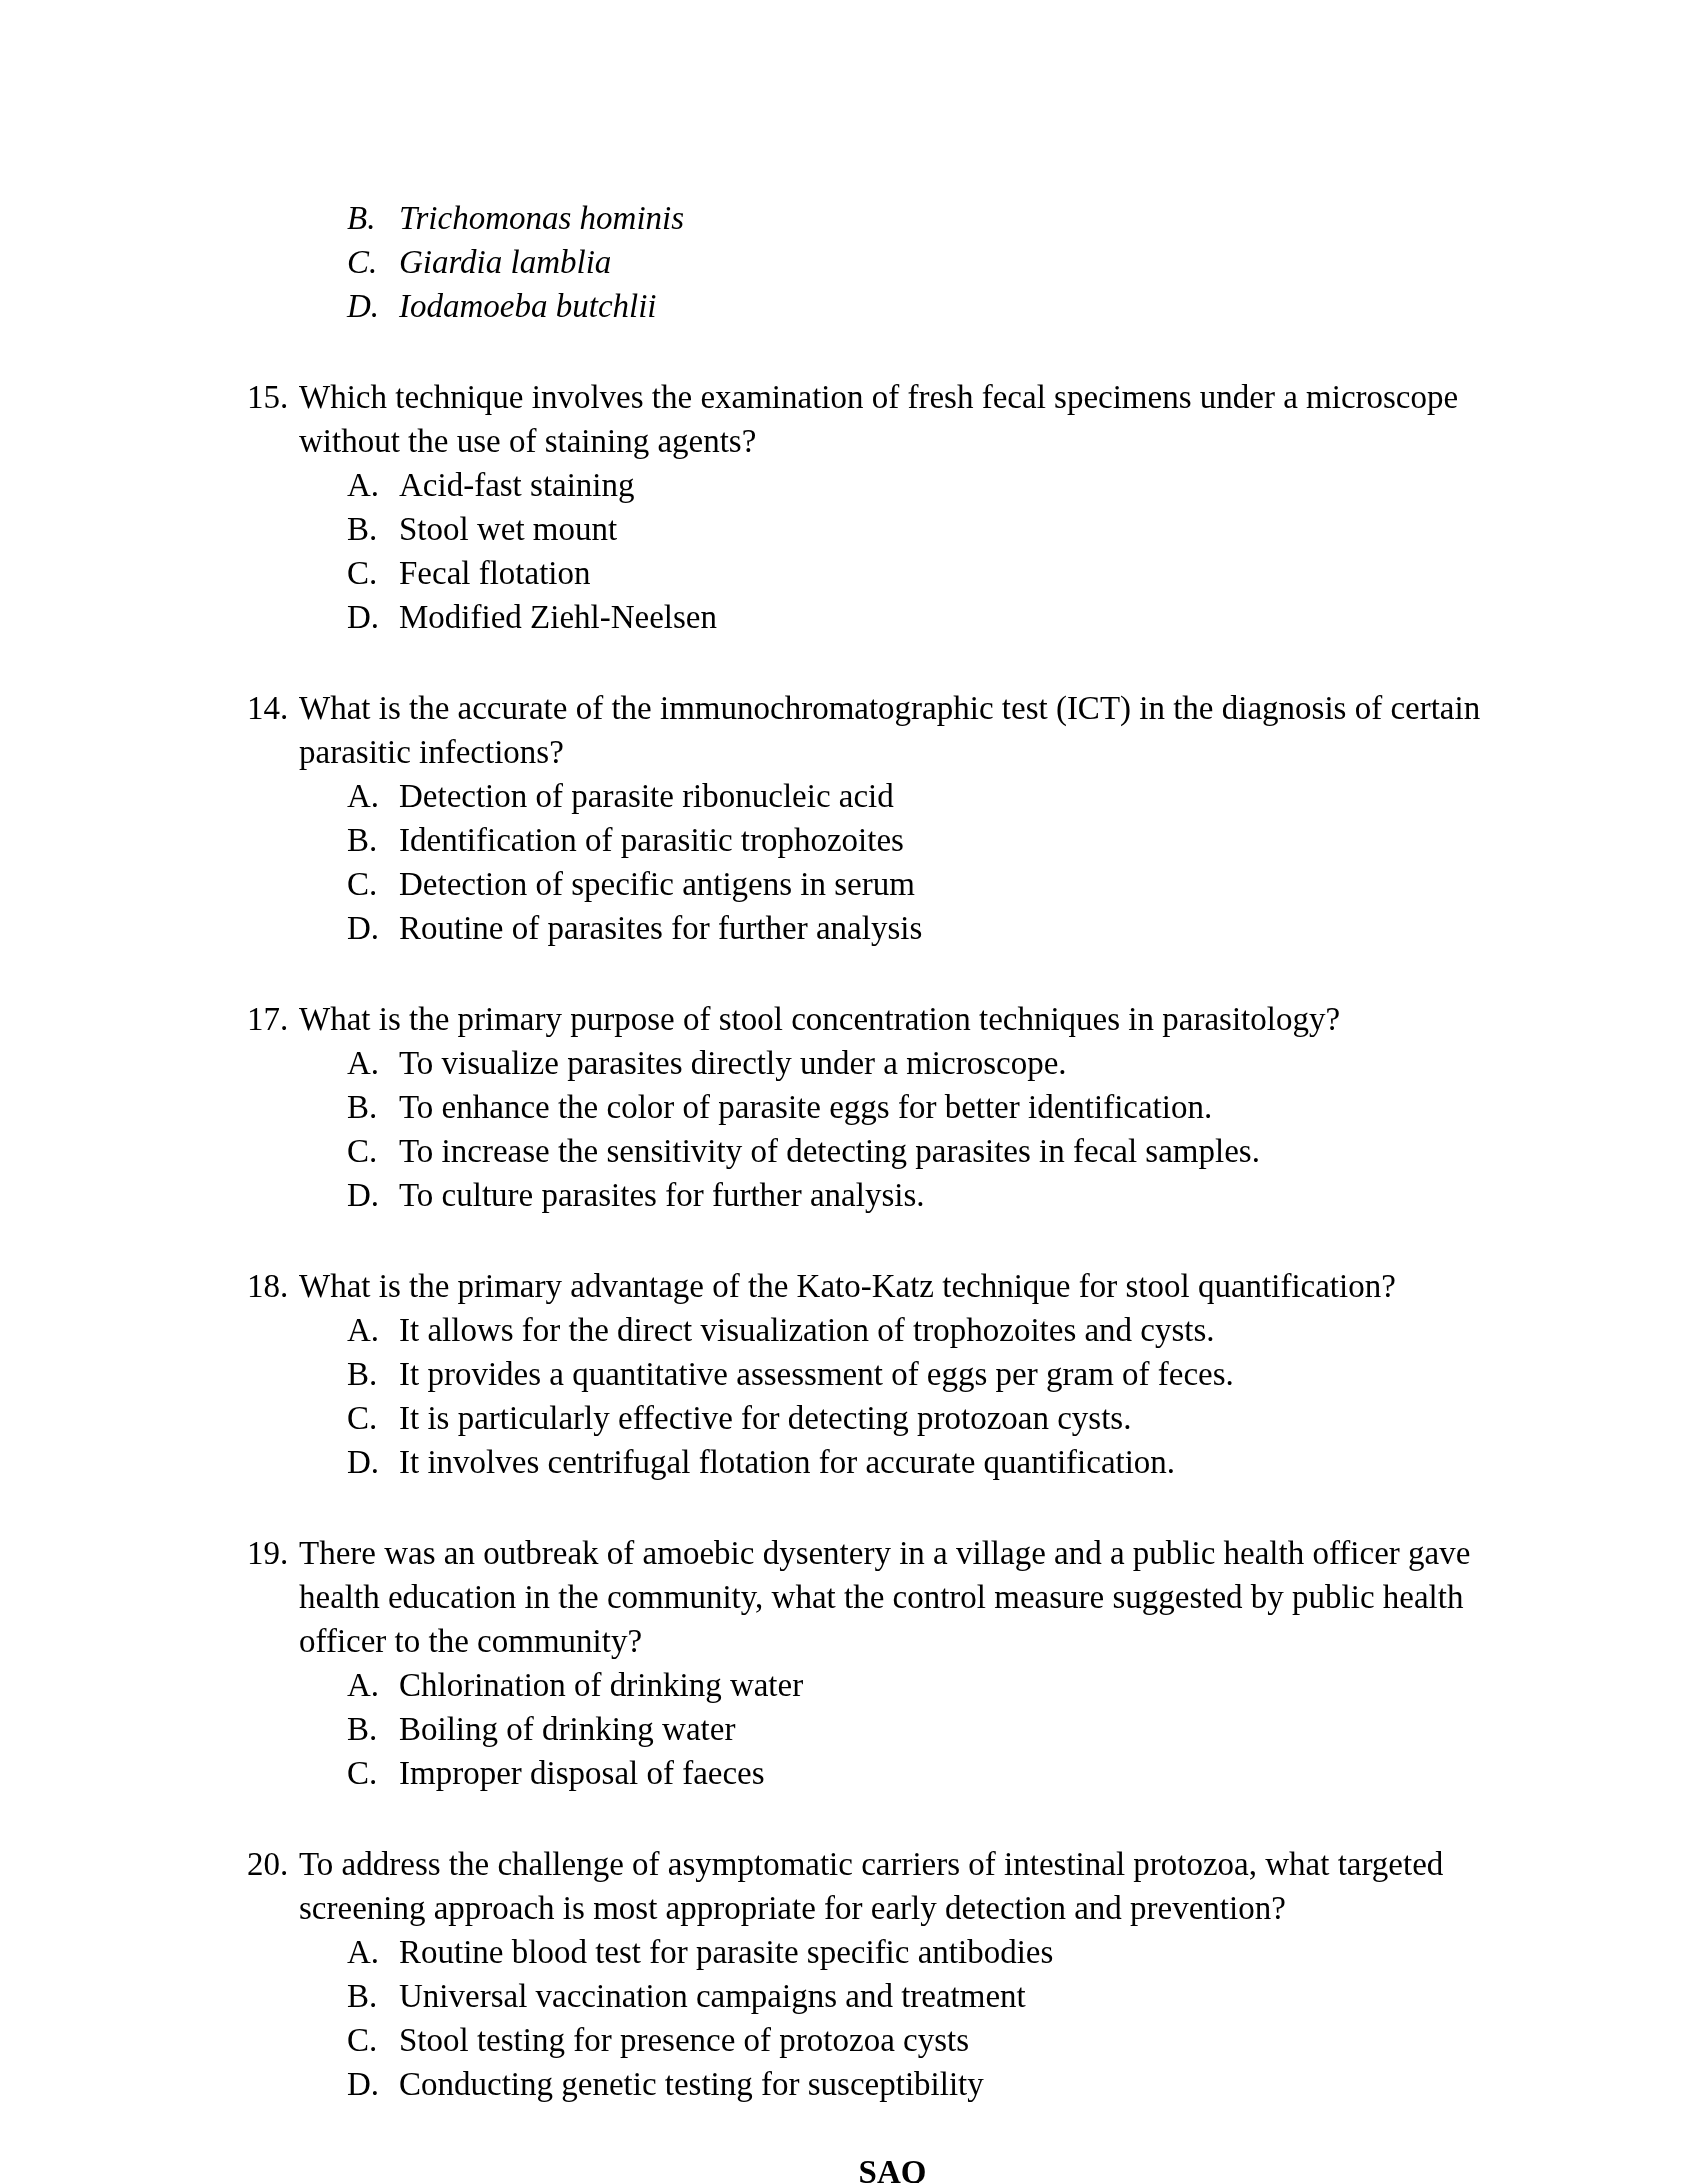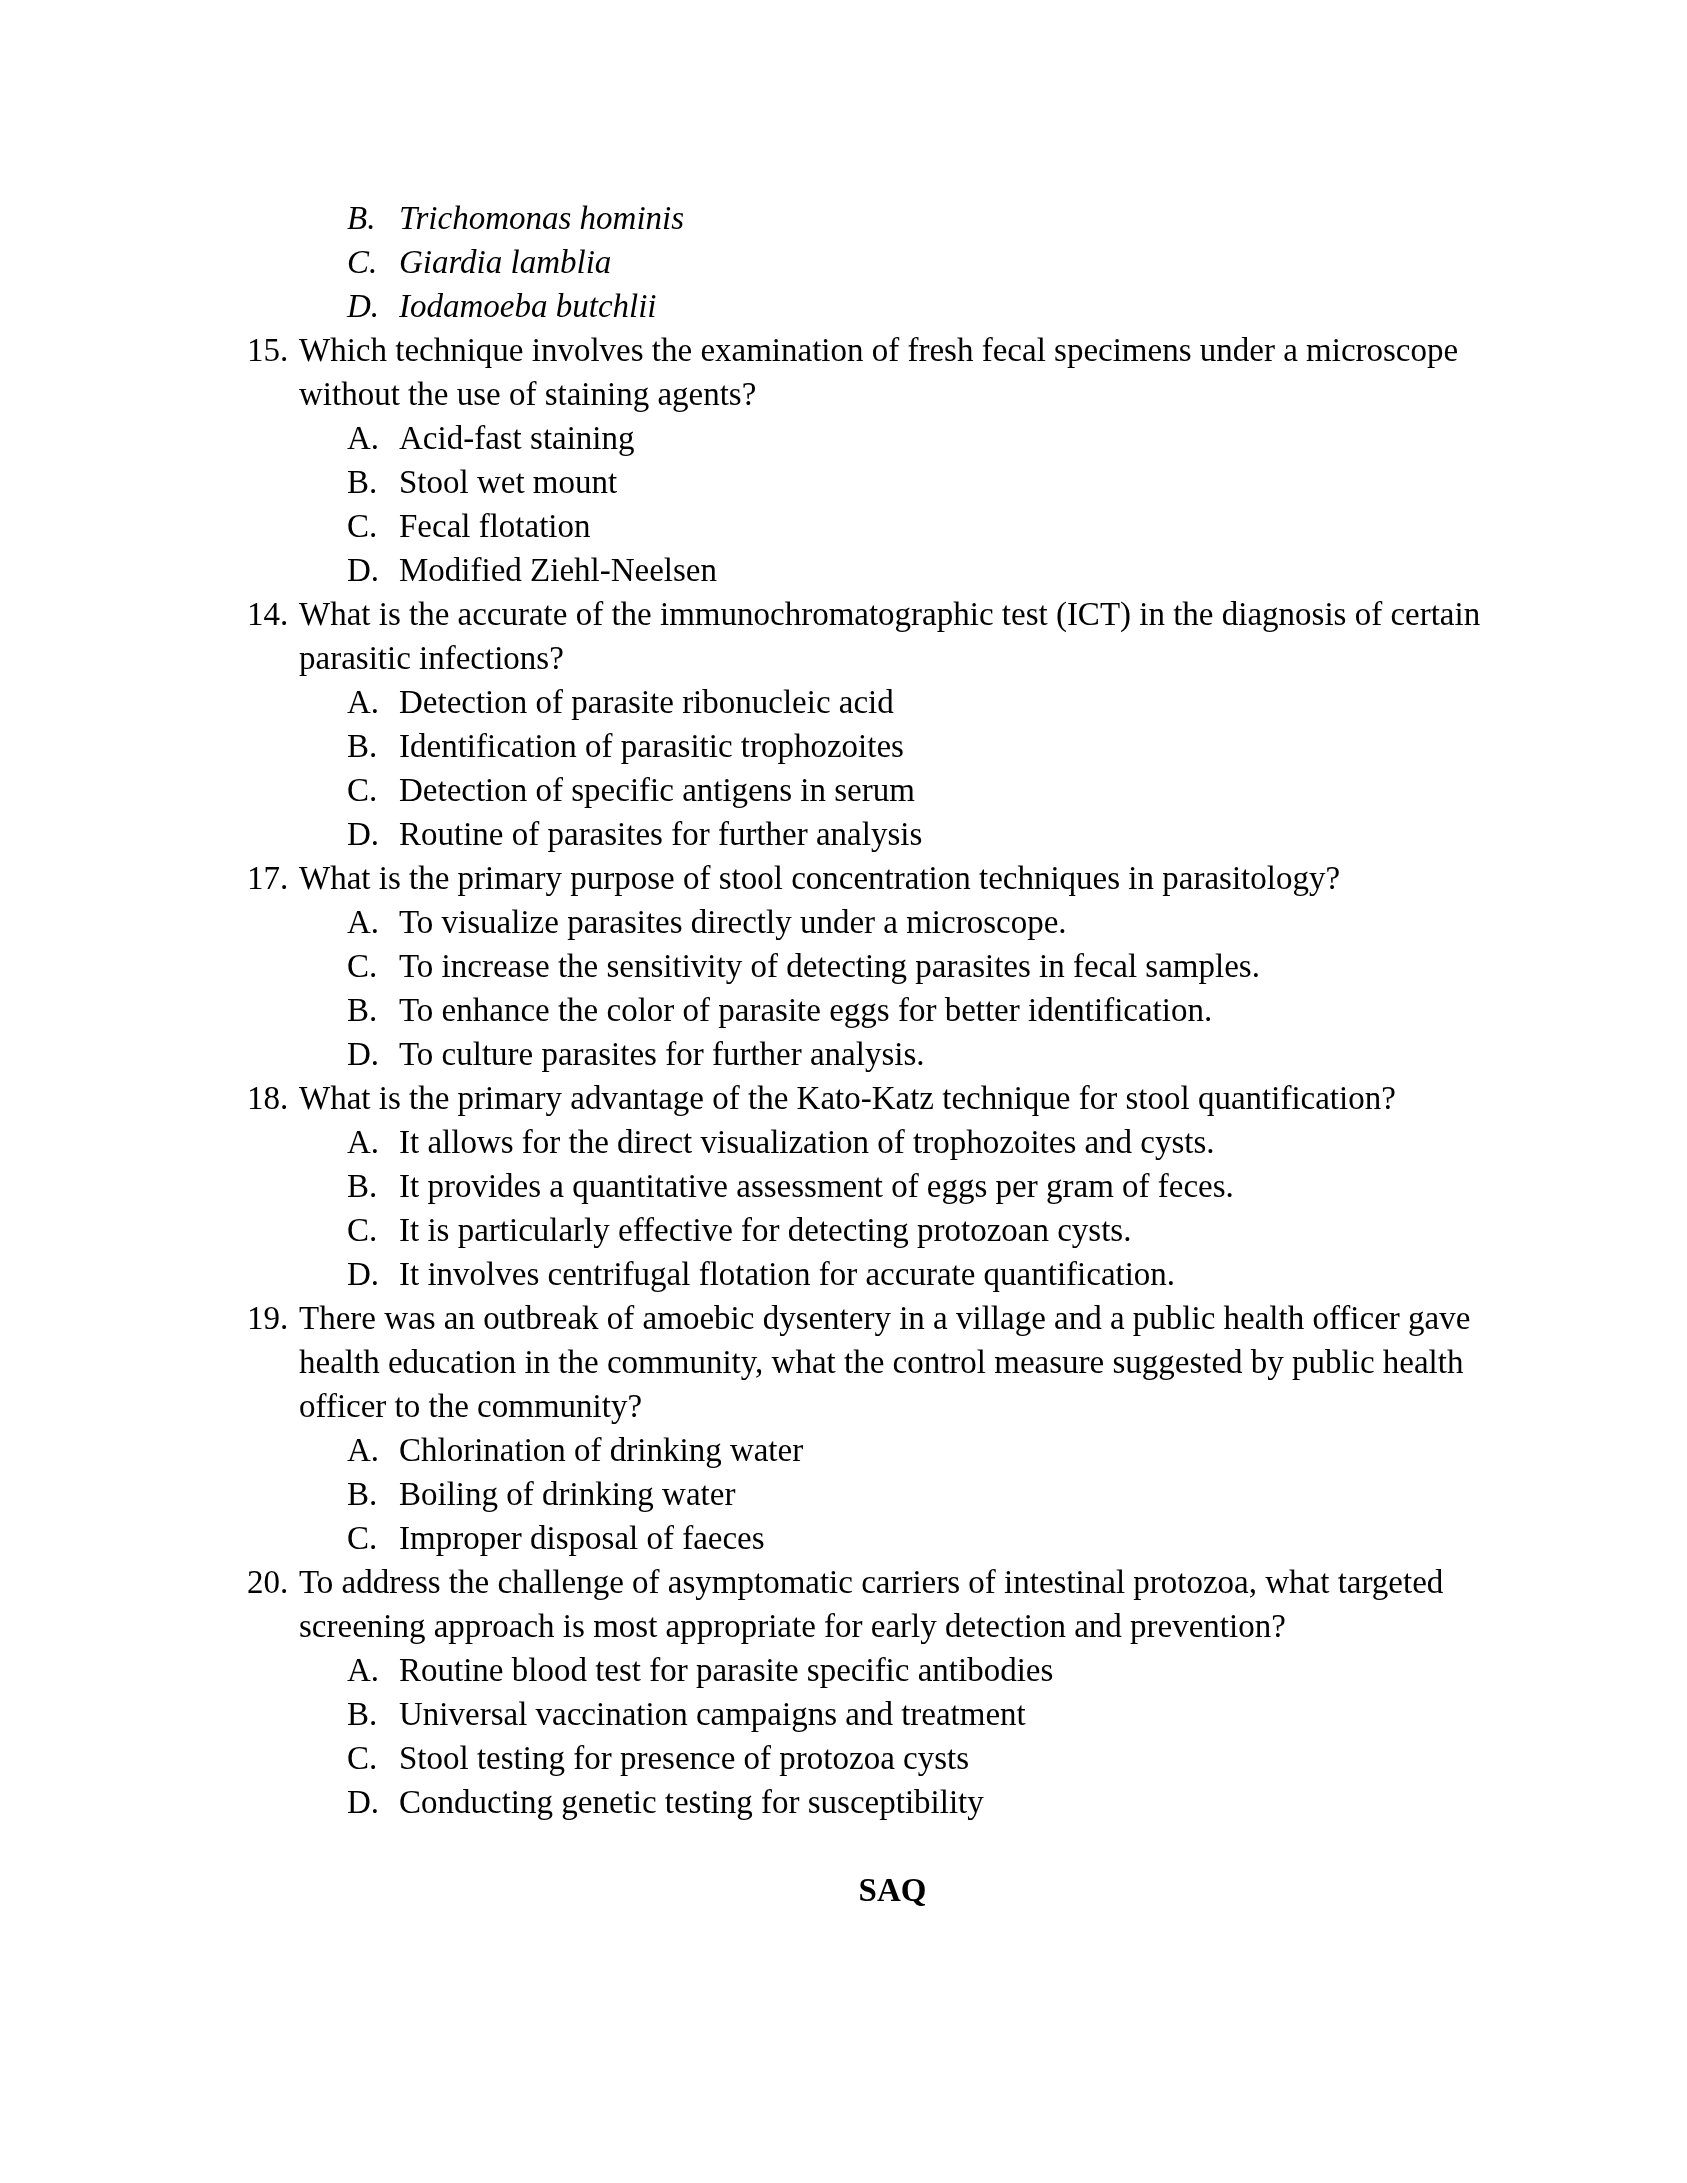--- a/index.html
+++ b/index.html
@@ -14,21 +14,21 @@
     line-height: 44px;
   }
   .doc {
     position: absolute;
     left: 198px;
     top: 196px;
     width: 1290px;
   }
   
   .q { padding-left: 101px; text-indent: -52px; }
-  .num { display: inline-block; width: 52px; text-indent: 0; }
+  .num { display: inline-block; width: 52px; text-indent: 0; margin-top: 47px; }
   
   .opt { padding-left: 149px; }
   .letter { display: inline-block; width: 52px; text-indent: 0; }
   .italic { font-style: italic; }
   .saq { margin: 44px 0 0 99px; font-weight: bold; text-align: center; }
 </style>
 </head>
 <body>
 
 <div class="page">
@@ -45,22 +45,22 @@
     <div class="opt"><span class="letter">D.</span><span>Modified Ziehl-Neelsen</span></div>
 
     <div class="q"><span class="num">14.</span><span>What is the accurate of the immunochromatographic test (ICT) in the diagnosis of certain parasitic infections?</span></div>
     <div class="opt"><span class="letter">A.</span><span>Detection of parasite ribonucleic acid</span></div>
     <div class="opt"><span class="letter">B.</span><span>Identification of parasitic trophozoites</span></div>
     <div class="opt"><span class="letter">C.</span><span>Detection of specific antigens in serum</span></div>
     <div class="opt"><span class="letter">D.</span><span>Routine of parasites for further analysis</span></div>
 
     <div class="q"><span class="num">17.</span><span>What is the primary purpose of stool concentration techniques in parasitology?</span></div>
     <div class="opt"><span class="letter">A.</span><span>To visualize parasites directly under a microscope.</span></div>
+    <div class="opt"><span class="letter">B.</span><span>To enhance the color of parasite eggs for better identification.</span></div>
     <div class="opt"><span class="letter">C.</span><span>To increase the sensitivity of detecting parasites in fecal samples.</span></div>
-    <div class="opt"><span class="letter">B.</span><span>To enhance the color of parasite eggs for better identification.</span></div>
     <div class="opt"><span class="letter">D.</span><span>To culture parasites for further analysis.</span></div>
 
     <div class="q"><span class="num">18.</span><span>What is the primary advantage of the Kato-Katz technique for stool quantification?</span></div>
     <div class="opt"><span class="letter">A.</span><span>It allows for the direct visualization of trophozoites and cysts.</span></div>
     <div class="opt"><span class="letter">B.</span><span>It provides a quantitative assessment of eggs per gram of feces.</span></div>
     <div class="opt"><span class="letter">C.</span><span>It is particularly effective for detecting protozoan cysts.</span></div>
     <div class="opt"><span class="letter">D.</span><span>It involves centrifugal flotation for accurate quantification.</span></div>
 
     <div class="q"><span class="num">19.</span><span>There was an outbreak of amoebic dysentery in a village and a public health officer gave health education in the community, what the control measure suggested by public health officer to the community?</span></div>
     <div class="opt"><span class="letter">A.</span><span>Chlorination of drinking water</span></div>

